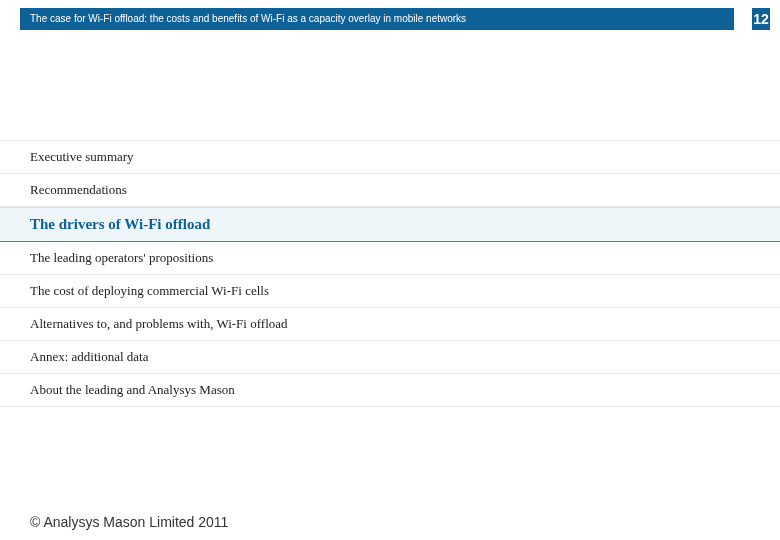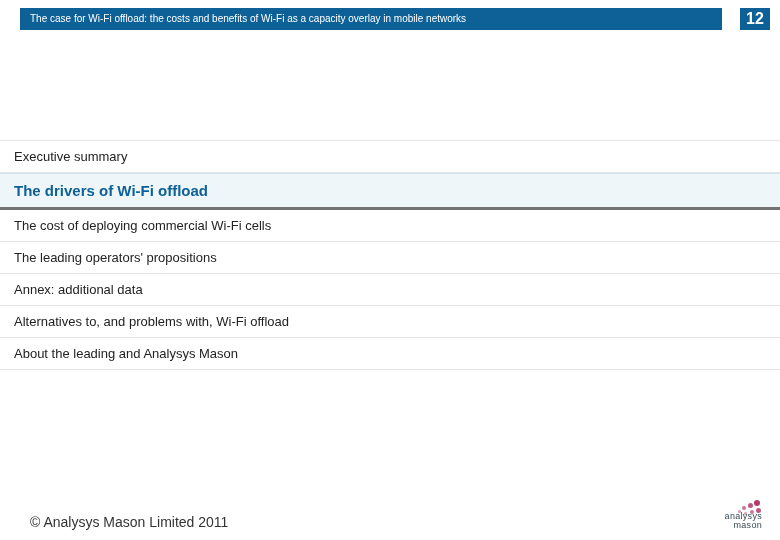--- a/index.html
+++ b/index.html
@@ -17,46 +17,47 @@
     background: #0d6196;
     color: #fff;
     font-size: 10px;
     line-height: 22px;
     padding: 0 10px;
     white-space: nowrap;
     overflow: hidden;
   }
   .header-gap { width: 18px; background: #fff; }
   .header-page {
-    width: 30px;
+    width: 18px;
     background: #0d6196;
     color: #fff;
-    font-size: 16px;
+    font-size: 14px;
     font-weight: bold;
     line-height: 22px;
     text-align: center;
   }
 
   .toc {
     margin-top: 110px;
   }
   .toc-item {
     font-size: 13px;
     color: #222;
-    padding: 8px 0 8px 14px;
+    padding: 8px 0 8px 30px;
     border-bottom: 1px solid #e5e5e5;
+    font-family: Liberation Serif, serif;
   }
   .toc-item:first-child { border-top: 1px solid #e5e5e5; }
   .toc-item.active {
     background: #eef6fa;
     color: #0d6196;
     font-size: 15px;
     font-weight: bold;
     border-top: 1px solid #cfe3ee;
-    border-bottom: 3px solid #737373;
+    border-bottom: 1px solid #737373;
   }
 
   .footer {
     position: absolute;
     bottom: 18px;
     left: 30px;
     right: 18px;
     display: flex;
     align-items: flex-end;
     justify-content: space-between;
@@ -90,40 +91,26 @@
 <div class="page">
 
   <div class="header-bar">
     <div class="header-title">The case for Wi-Fi offload: the costs and benefits of Wi-Fi as a capacity overlay in mobile networks</div>
     <div class="header-gap"></div>
     <div class="header-page">12</div>
   </div>
 
   <div class="toc">
     <div class="toc-item"><span>Executive summary</span></div>
+    <div class="toc-item"><span>Recommendations</span></div>
     <div class="toc-item active"><span>The drivers of Wi-Fi offload</span></div>
+    <div class="toc-item"><span>The leading operators' propositions</span></div>
     <div class="toc-item"><span>The cost of deploying commercial Wi-Fi cells</span></div>
-    <div class="toc-item"><span>The leading operators' propositions</span></div>
+    <div class="toc-item"><span>Alternatives to, and problems with, Wi-Fi offload</span></div>
     <div class="toc-item"><span>Annex: additional data</span></div>
-    <div class="toc-item"><span>Alternatives to, and problems with, Wi-Fi offload</span></div>
     <div class="toc-item"><span>About the leading and Analysys Mason</span></div>
   </div>
 
   <div class="footer">
     <div class="copyright">© Analysys Mason Limited 2011</div>
-    <div class="logo">
-      <div class="logo-dots">
-        <span class="d1"></span>
-          <span class="d2"></span>
-          <span class="d3"></span>
-          <span class="d4"></span>
-          <span class="d5"></span>
-          <span class="d6"></span>
-          <span class="d7"></span>
-      </div>
-      <div class="logo-text">
-        <span>analysys</span><br>
-        <span>mason</span>
-      </div>
-    </div>
   </div>
 
 </div>
 
 </body></html>

